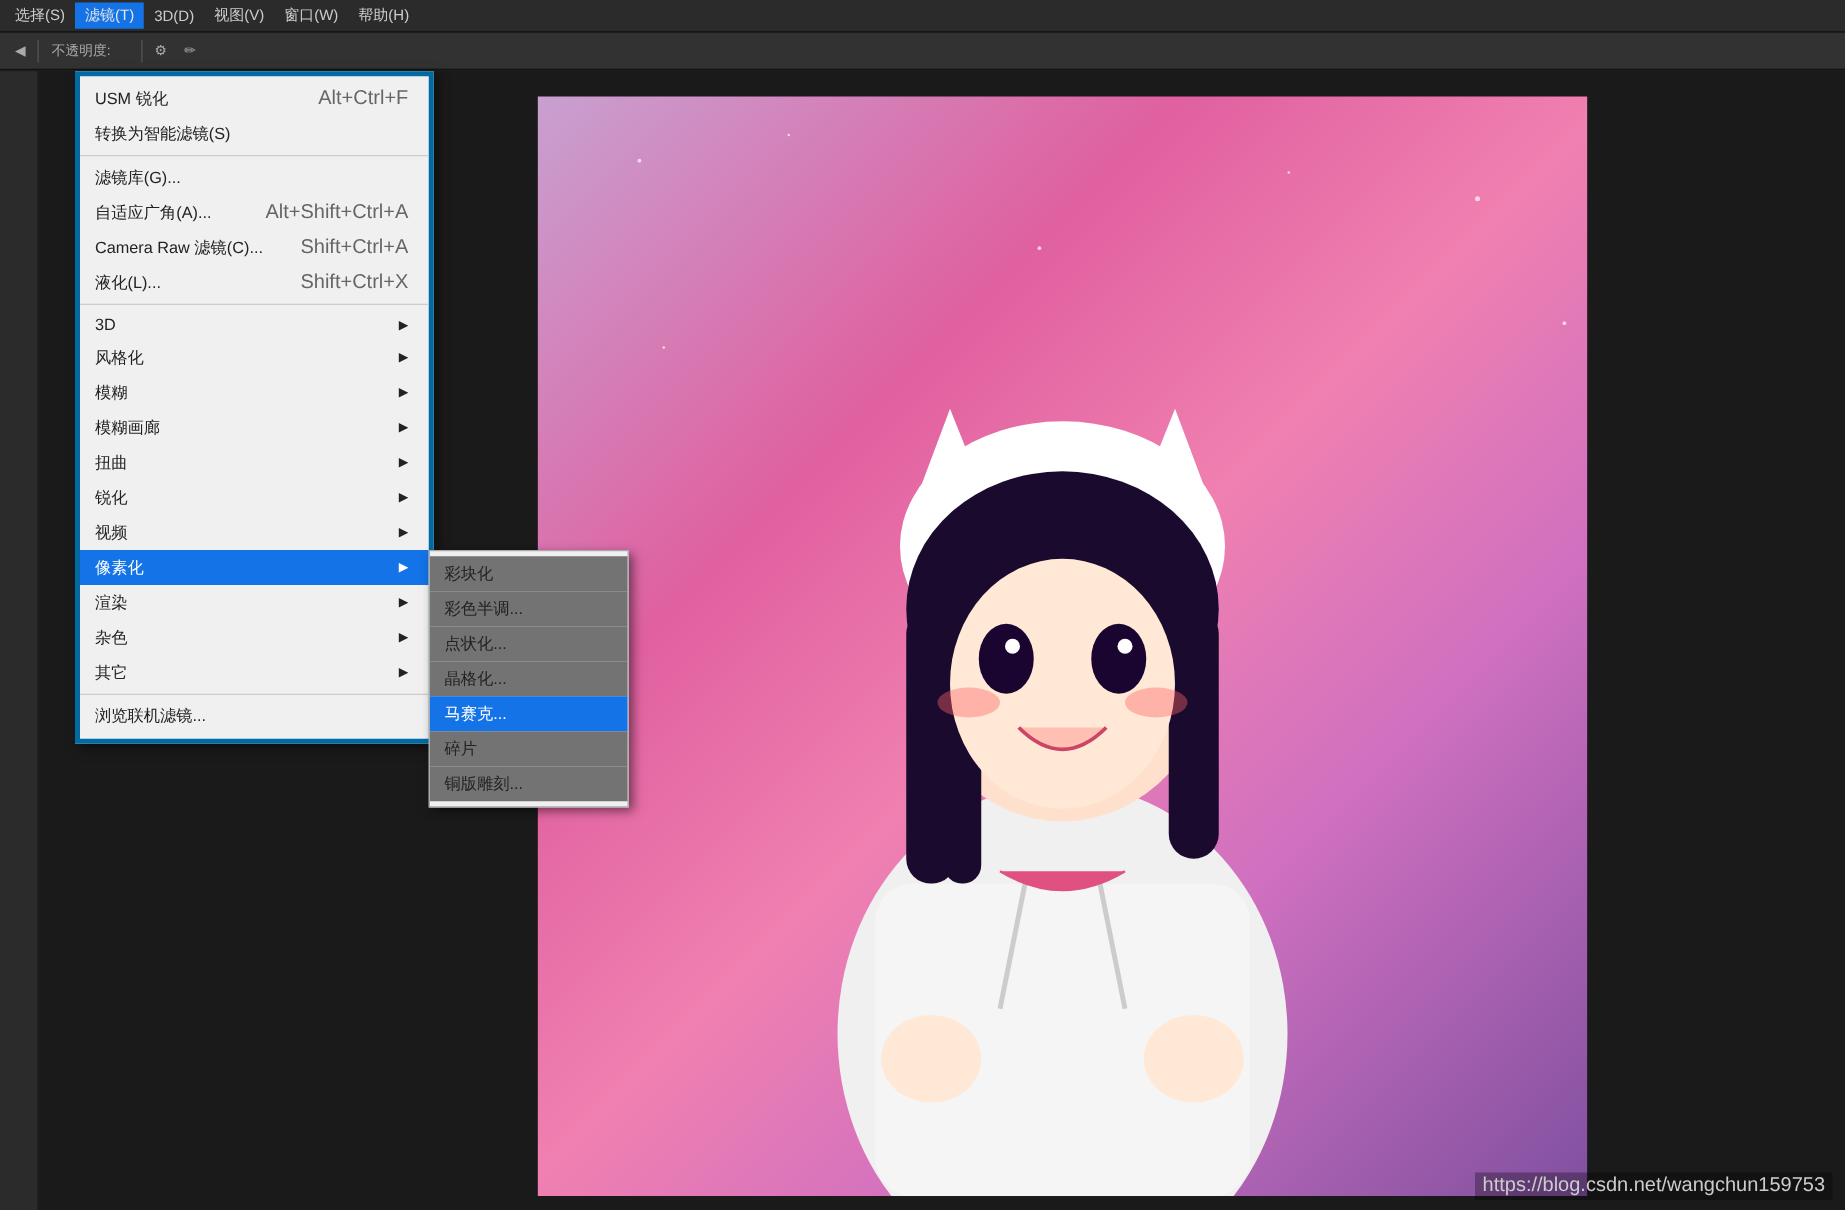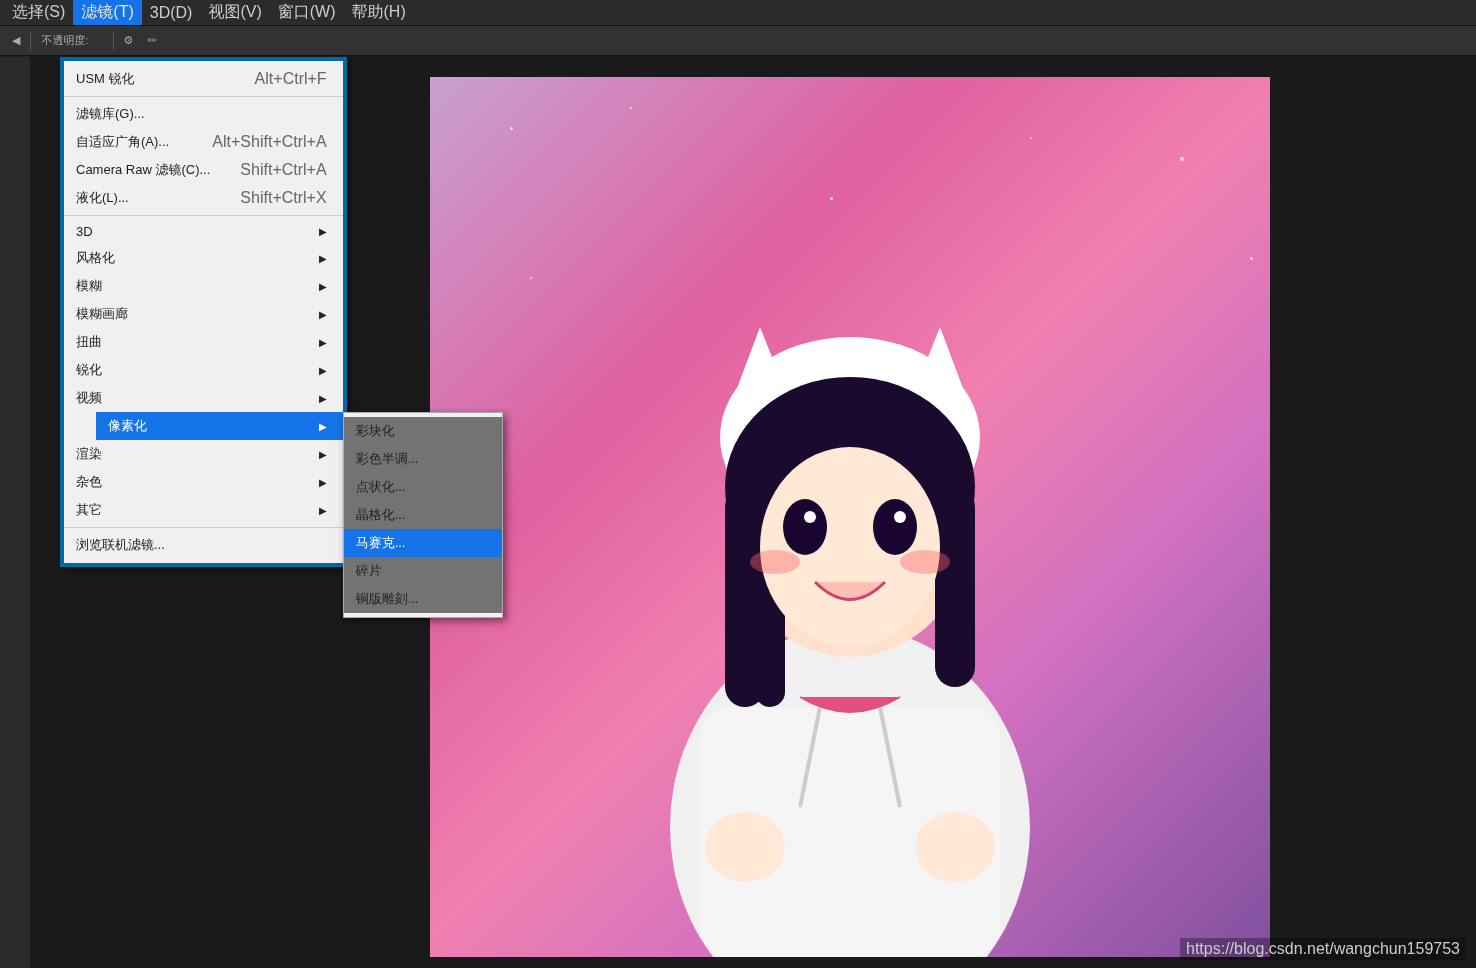--- a/index.html
+++ b/index.html
@@ -21,21 +21,21 @@
       align-items: center;
       padding: 0 4px;
       border-bottom: 1px solid #111;
       position: relative;
       z-index: 100;
     }
     .menu-bar-item {
       color: #ccc;
       padding: 2px 8px;
       cursor: pointer;
-      font-size: 16px;
+      font-size: 12px;
       white-space: nowrap;
     }
     .menu-bar-item.active {
       background: #1473e6;
       color: #e5e5e5;
     }
 
     
     .toolbar {
       height: 30px;
@@ -136,21 +136,20 @@
       padding: 5px 16px 5px 12px;
       color: #222;
       cursor: pointer;
       white-space: nowrap;
       font-size: 13px;
       position: relative;
     }
     .menu-item.active {
       background: #1473e6;
       color: white;
-      margin-left: 32px;
     }
     .menu-item .shortcut {
       margin-left: 30px;
       color: #666;
       font-size: 16px;
     }
     .menu-item .arrow {
       margin-left: 20px;
       font-size: 10px;
     }
@@ -276,20 +275,23 @@
 
   <div class="watermark">https://blog.csdn.net/wangchun159753</div>
 
   <div class="dropdown-menu">
 
     <div class="menu-item">
       <span>USM 锐化</span>
       <span class="shortcut">Alt+Ctrl+F</span>
     </div>
 
+    <div class="menu-item">
+      <span>转换为智能滤镜(S)</span>
+    </div>
 
     <div class="menu-divider"></div>
 
     <div class="menu-item">
       <span>滤镜库(G)...</span>
     </div>
 
     <div class="menu-item">
       <span>自适应广角(A)...</span>
       <span class="shortcut">Alt+Shift+Ctrl+A</span>

